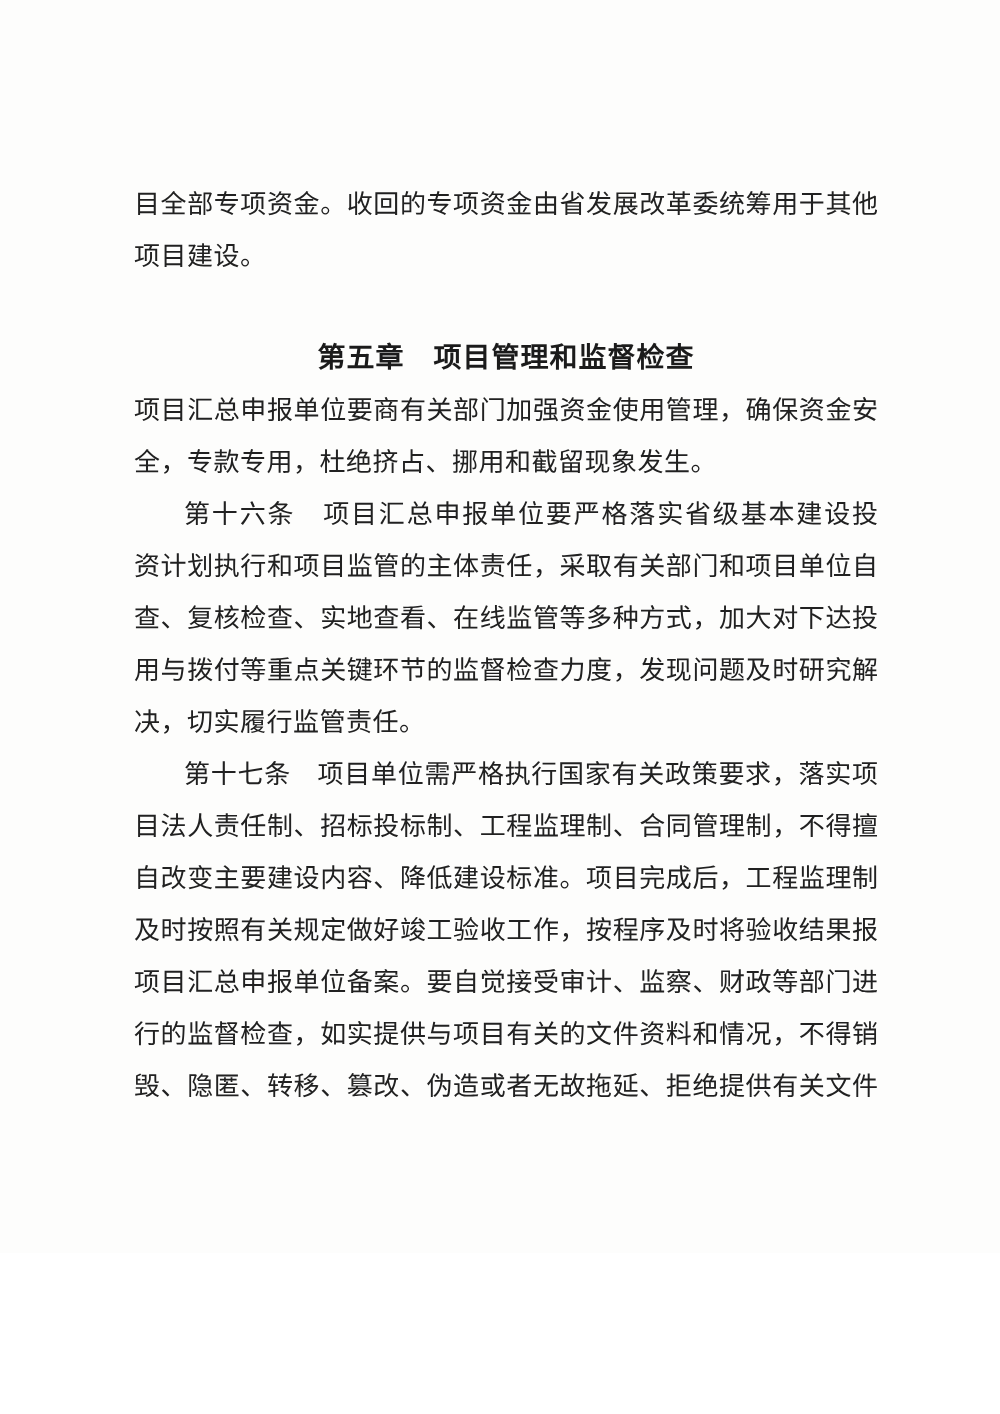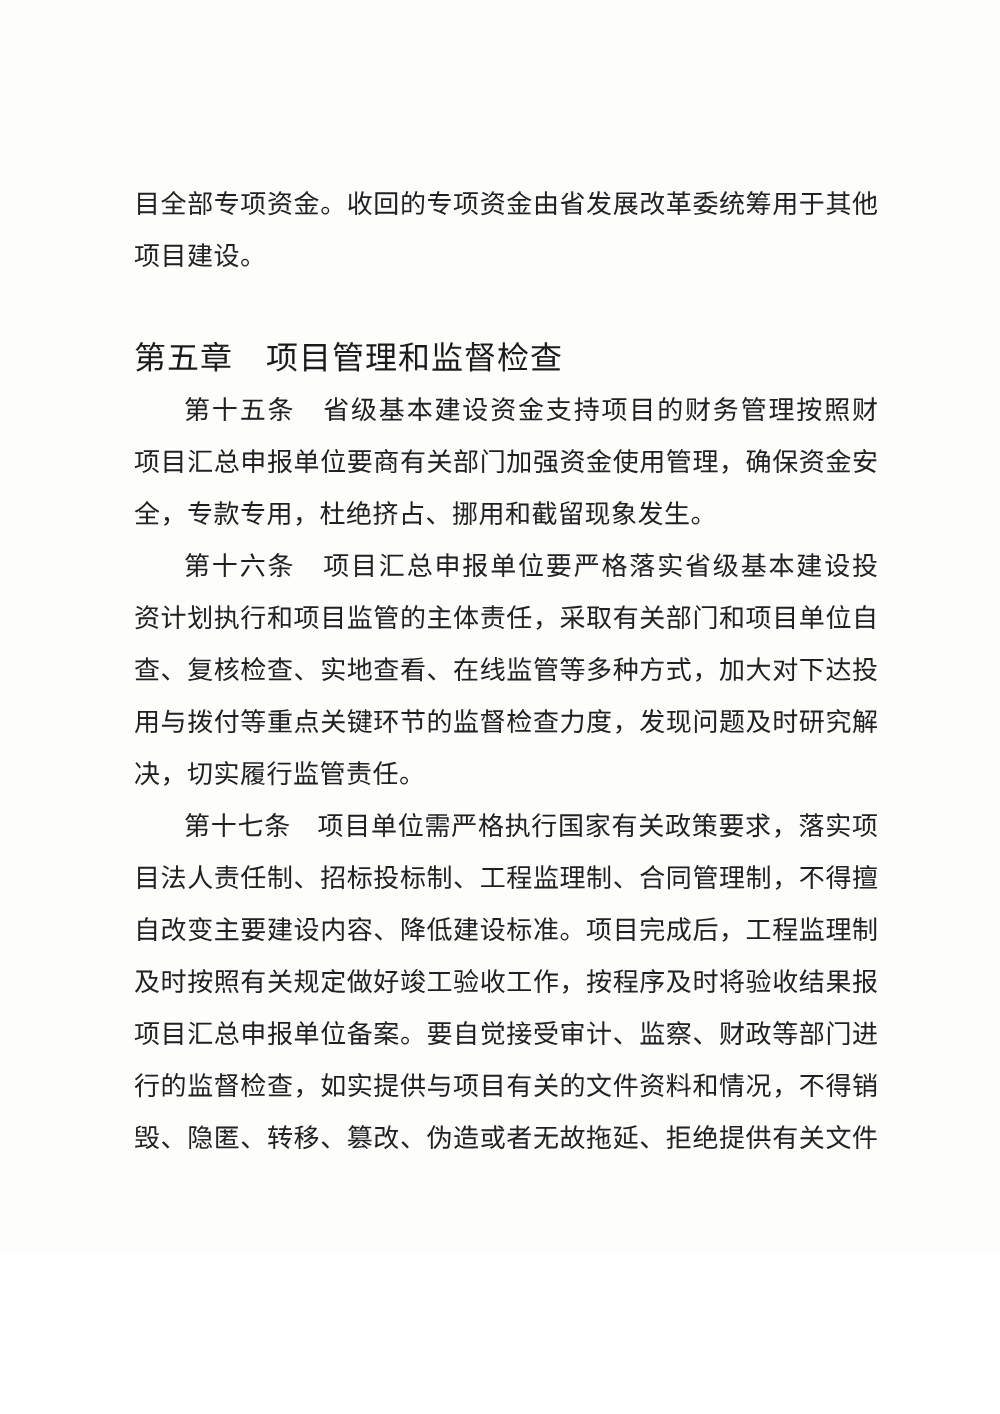--- a/index.html
+++ b/index.html
@@ -41,23 +41,23 @@
   }
   .line.indent {
     text-indent: 50px;
   }
   .spacer-50 {
     height: 50px;
   }
   .chapter-heading {
     height: 52px;
     line-height: 52px;
-    font-size: 32px;
-    font-weight: normal;
-    text-align: left;
+    font-size: 28px;
+    font-weight: bold;
+    text-align: center;
     letter-spacing: 1px;
     color: #1b1b1b;
   }
   .page-number {
     position: absolute;
     left: 0;
     top: 1303px;
     width: 100%;
     text-align: center;
     font-family: "Liberation Serif", "DejaVu Serif", serif;
@@ -86,21 +86,20 @@
     <div>
       <div class="line justify">目全部专项资金。收回的专项资金由省发展改革委统筹用于其他</div>
       <div class="line">项目建设。</div>
     </div>
 
     <div class="spacer-50"></div>
 
     <div class="chapter-heading">第五章　项目管理和监督检查</div>
 
     <div>
-      <div class="line justify indent">第十五条　省级基本建设资金支持项目的财务管理按照财</div>
       <div class="line justify">项目汇总申报单位要商有关部门加强资金使用管理，确保资金安</div>
       <div class="line">全，专款专用，杜绝挤占、挪用和截留现象发生。</div>
     </div>
 
     <div>
       <div class="line justify indent">第十六条　项目汇总申报单位要严格落实省级基本建设投</div>
       <div class="line justify">资计划执行和项目监管的主体责任，采取有关部门和项目单位自</div>
       <div class="line justify">查、复核检查、实地查看、在线监管等多种方式，加大对下达投</div>
       <div class="line justify">用与拨付等重点关键环节的监督检查力度，发现问题及时研究解</div>
       <div class="line">决，切实履行监管责任。</div>

